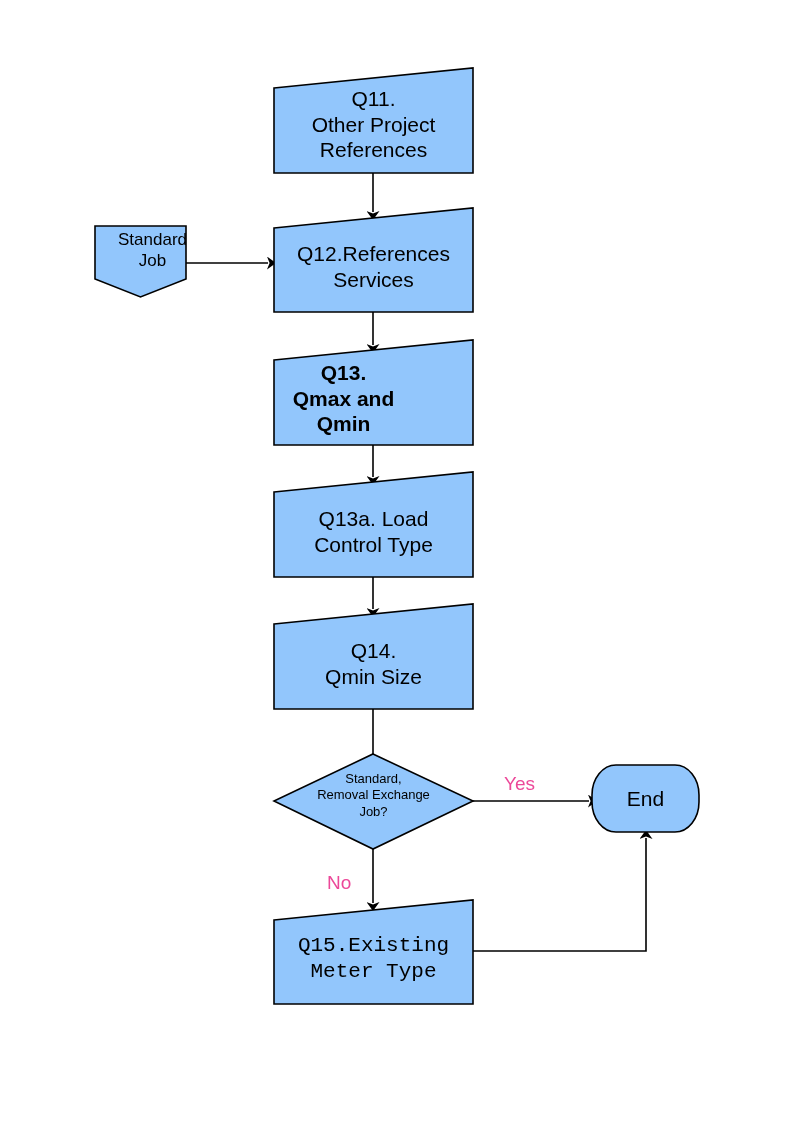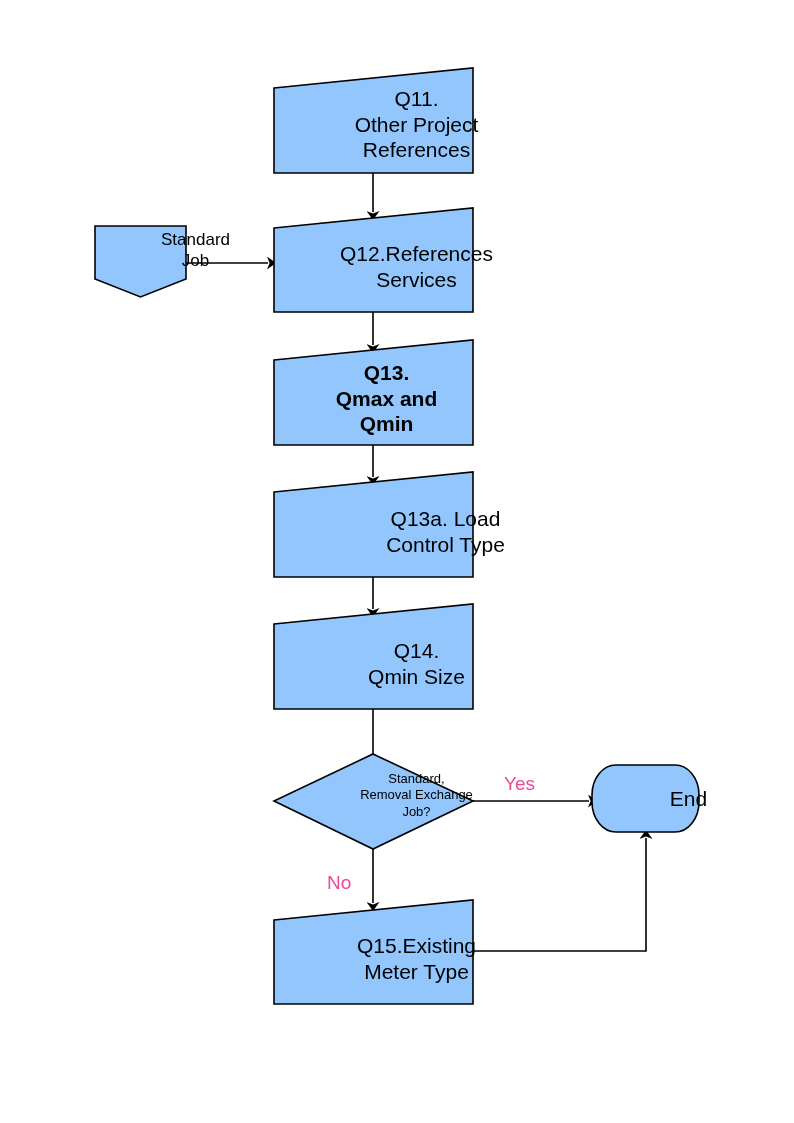--- a/index.html
+++ b/index.html
@@ -24,21 +24,20 @@
   }
   .node-label {
     position: absolute;
     text-align: center;
     color: #000000;
     font-family: "Liberation Sans", sans-serif;
     line-height: 1.22;
     white-space: pre-line;
     pointer-events: none;
     user-select: none;
-    margin-left: 43px;
   }
   .lbl-big { font-size: 21px; }
   .lbl-mid { font-size: 17px; padding-left: 12px; }
   .lbl-small { font-size: 13px; line-height: 1.25; }
   .edge-label {
     position: absolute;
     color: #ec4899;
     font-size: 19px;
     font-family: "Liberation Sans", sans-serif;
     white-space: nowrap;
@@ -117,30 +116,30 @@
 <div class="node-label lbl-mid" style="left:95px; top:230px; width:91px;">Standard
 Job</div>
 
 <div class="node-label lbl-big" style="left:274px; top:241px; width:199px;">Q12.References
 Services</div>
 
 <div class="node-label lbl-big" style="left:263px; top:360px; width:161px;font-weight:bold;">Q13.
 Qmax and
 Qmin</div>
 
-<div class="node-label lbl-big" style="left:274px; top:506px; width:199px;padding-left:29px;">Q13a. Load
+<div class="node-label lbl-big" style="left:274px; top:506px; width:199px;">Q13a. Load
 Control Type</div>
 
 <div class="node-label lbl-big" style="left:274px; top:638px; width:199px;">Q14.
 Qmin Size</div>
 
 <div class="node-label lbl-small" style="left:274px; top:771px; width:199px;">Standard,
 Removal Exchange
 Job?</div>
 
 <div class="node-label lbl-big" style="left:592px; top:786px; width:107px;">End</div>
 
-<div class="node-label lbl-big" style="left:274px; top:933px; width:199px;">Q15.Existing
+<div class="node-label lbl-big" style="left:274px; top:933px; width:199px;font-family:Liberation Mono, monospace;">Q15.Existing
 Meter Type</div>
 
 <div class="edge-label" style="left:504px; top:773px;">Yes</div>
 
 <div class="edge-label" style="left:327px; top:872px;">No</div>
 
 </body></html>

